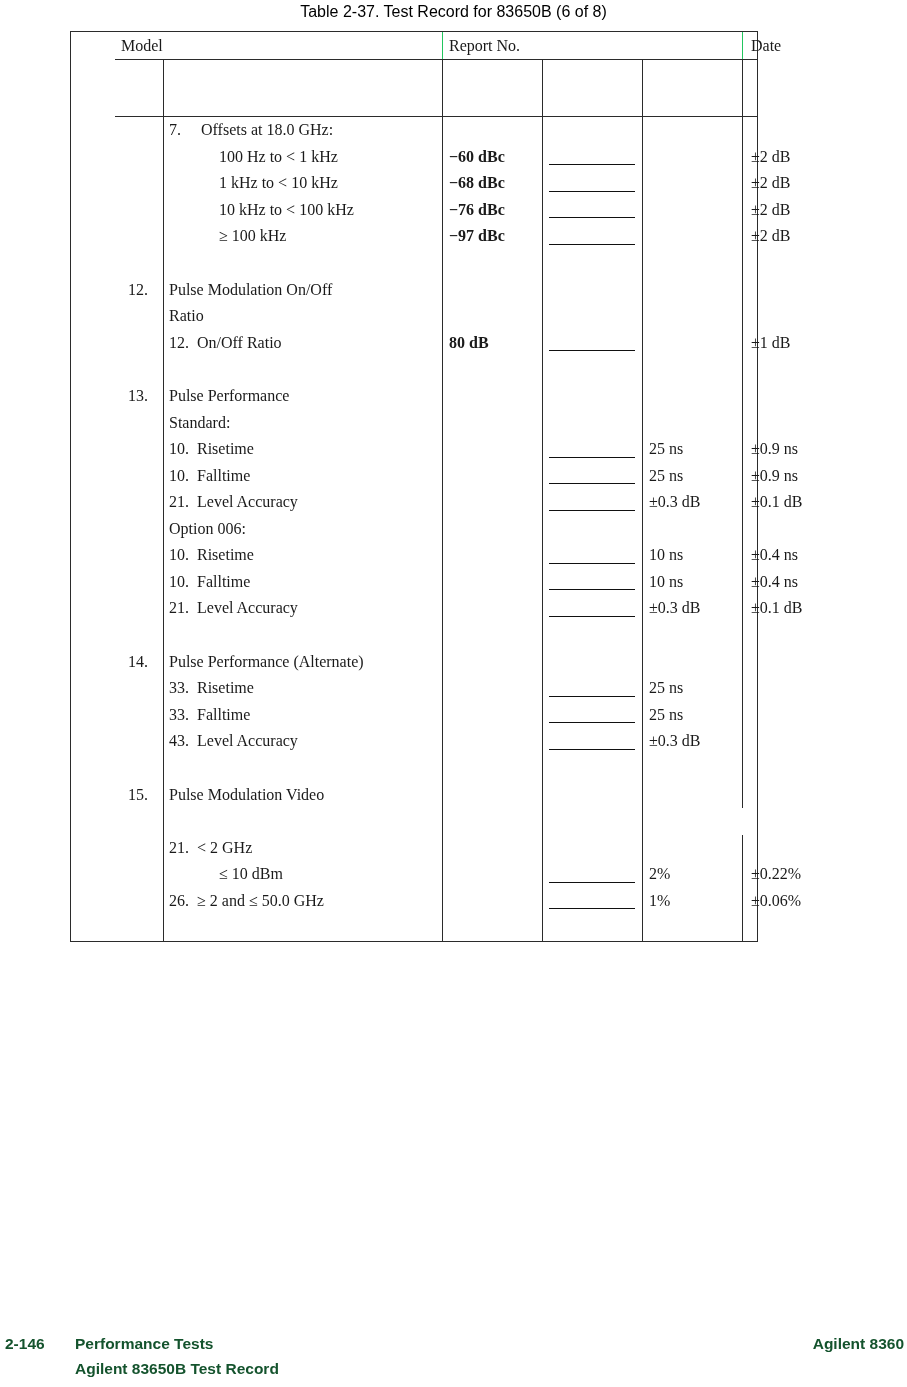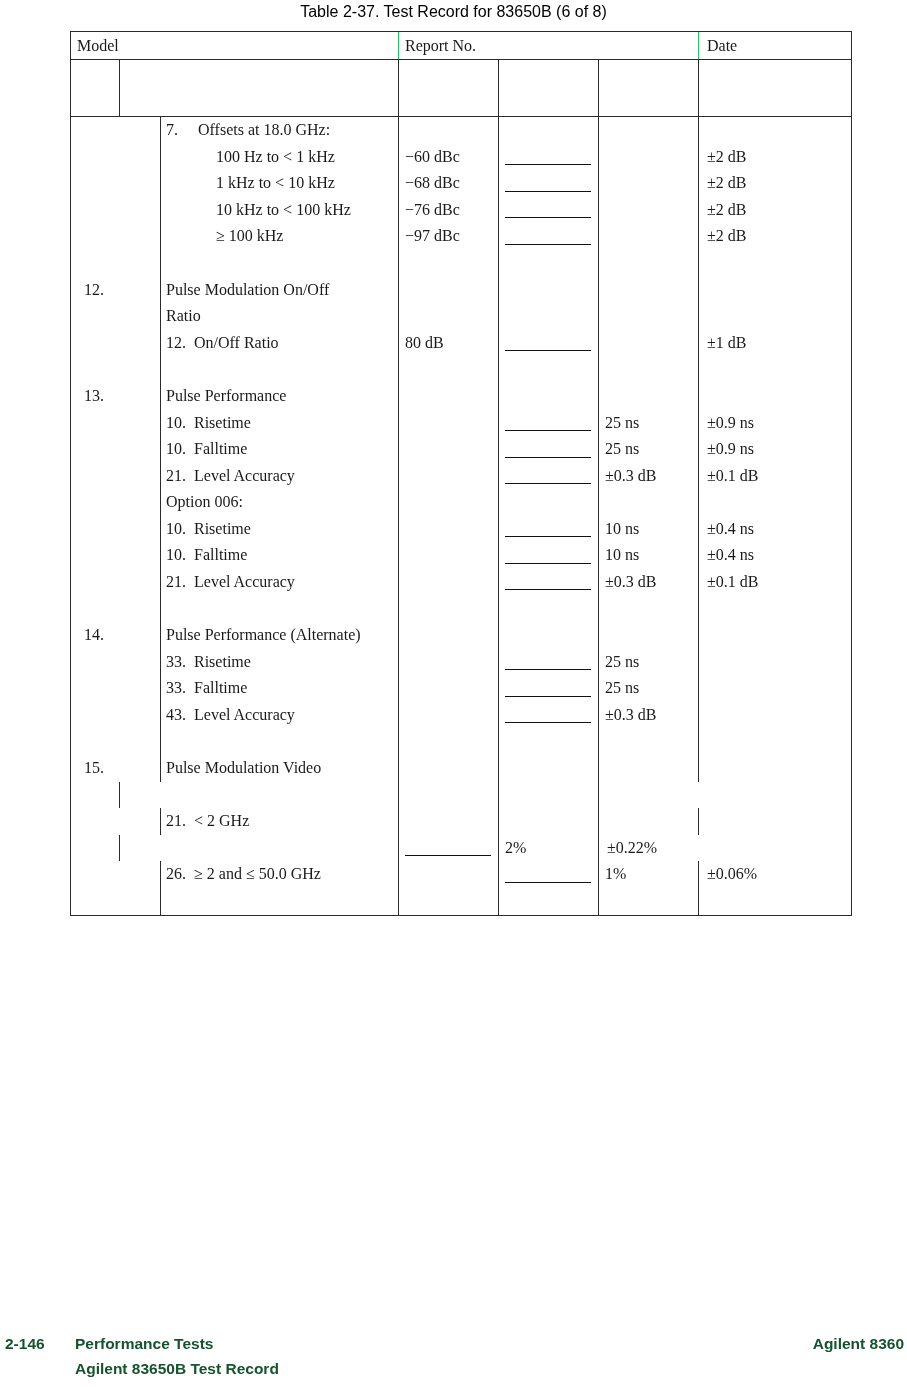--- a/index.html
+++ b/index.html
@@ -12,23 +12,24 @@
     overflow: hidden;
   }
   .page-title {
     position: absolute; top: 3px; left: 0; width: 100%;
     text-align: center;
     font-family: "Liberation Sans", sans-serif;
     font-weight: normal; font-size: 16px; color: #000;
   }
   .record-table {
     position: absolute; left: 70px; top: 31px;
-    width: 782px;
+    width: 688px;
     border: 1px solid #2b2b2b;
     background: #fff;
+    padding-left: 44px;
   }
   .meta-row {
     display: grid; grid-template-columns: 327px 300px 139px;
     height: 28px; line-height: 27px;
     border-bottom: 1px solid #2b2b2b;
     font-size: 16px; white-space: pre;
   }
   .meta-cell { padding-left: 6px; overflow: hidden; }
   .meta-cell + .meta-cell { border-left: 1px solid #22c55e; }
   .meta-cell.date { padding-left: 8px; }
@@ -46,23 +47,23 @@
   .tbody { font-size: 16px; }
   .brow {
     display: grid; grid-template-columns: 48px 279px 100px 100px 100px 139px;
     height: 26.5px; line-height: 26.5px;
     white-space: pre;
   }
   .brow.spacer { height: 27px; }
   .brow .cell { overflow: hidden; }
   .brow .cell:nth-child(n+2) { border-left: 1px solid #2b2b2b; }
   .cell.c0 { padding-left: 13px; }
-  .cell.c1 { padding-left: 5px; margin-left: 41px; }
+  .cell.c1 { padding-left: 5px; }
   .cell.c1.indent { padding-left: 55px; }
-  .cell.c2 { padding-left: 6px; }
+  .cell.c2 { padding-left: 6px; font-weight: bold; }
   .cell.c3 { position: relative; }
   .cell.c4 { padding-left: 6px; }
   .cell.c5 { padding-left: 8px; }
   .blank-line {
     position: absolute; left: 6px; width: 86px; bottom: 5px;
     border-bottom: 1px solid #111;
   }
   .footer {
     position: absolute; left: 5px; right: 3px; bottom: 6px;
     font-family: "Liberation Sans", sans-serif;
@@ -117,37 +118,38 @@
       <div class="brow"><div class="cell c0"></div><div class="cell c1 indent">100 Hz to &lt; 1 kHz</div><div class="cell c2">−60 dBc</div><div class="cell c3"><span class="blank-line"></span></div><div class="cell c4"></div><div class="cell c5">±2 dB</div></div>
       <div class="brow"><div class="cell c0"></div><div class="cell c1 indent">1 kHz to &lt; 10 kHz</div><div class="cell c2">−68 dBc</div><div class="cell c3"><span class="blank-line"></span></div><div class="cell c4"></div><div class="cell c5">±2 dB</div></div>
       <div class="brow"><div class="cell c0"></div><div class="cell c1 indent">10 kHz to &lt; 100 kHz</div><div class="cell c2">−76 dBc</div><div class="cell c3"><span class="blank-line"></span></div><div class="cell c4"></div><div class="cell c5">±2 dB</div></div>
       <div class="brow"><div class="cell c0"></div><div class="cell c1 indent">≥ 100 kHz</div><div class="cell c2">−97 dBc</div><div class="cell c3"><span class="blank-line"></span></div><div class="cell c4"></div><div class="cell c5">±2 dB</div></div>
       <div class="brow spacer"><div class="cell c0"></div><div class="cell c1"></div><div class="cell c2"></div><div class="cell c3"></div><div class="cell c4"></div><div class="cell c5"></div></div>
       <div class="brow"><div class="cell c0">12.</div><div class="cell c1">Pulse Modulation On/Off</div><div class="cell c2"></div><div class="cell c3"></div><div class="cell c4"></div><div class="cell c5"></div></div>
       <div class="brow"><div class="cell c0"></div><div class="cell c1">Ratio</div><div class="cell c2"></div><div class="cell c3"></div><div class="cell c4"></div><div class="cell c5"></div></div>
       <div class="brow"><div class="cell c0"></div><div class="cell c1">12.  On/Off Ratio</div><div class="cell c2">80 dB</div><div class="cell c3"><span class="blank-line"></span></div><div class="cell c4"></div><div class="cell c5">±1 dB</div></div>
       <div class="brow spacer"><div class="cell c0"></div><div class="cell c1"></div><div class="cell c2"></div><div class="cell c3"></div><div class="cell c4"></div><div class="cell c5"></div></div>
       <div class="brow"><div class="cell c0">13.</div><div class="cell c1">Pulse Performance</div><div class="cell c2"></div><div class="cell c3"></div><div class="cell c4"></div><div class="cell c5"></div></div>
+      <div class="brow"><div class="cell c0"></div><div class="cell c1">Standard:</div><div class="cell c2"></div><div class="cell c3"></div><div class="cell c4"></div><div class="cell c5"></div></div>
       <div class="brow"><div class="cell c0"></div><div class="cell c1">10.  Risetime</div><div class="cell c2"></div><div class="cell c3"><span class="blank-line"></span></div><div class="cell c4">25 ns</div><div class="cell c5">±0.9 ns</div></div>
       <div class="brow"><div class="cell c0"></div><div class="cell c1">10.  Falltime</div><div class="cell c2"></div><div class="cell c3"><span class="blank-line"></span></div><div class="cell c4">25 ns</div><div class="cell c5">±0.9 ns</div></div>
       <div class="brow"><div class="cell c0"></div><div class="cell c1">21.  Level Accuracy</div><div class="cell c2"></div><div class="cell c3"><span class="blank-line"></span></div><div class="cell c4">±0.3 dB</div><div class="cell c5">±0.1 dB</div></div>
       <div class="brow"><div class="cell c0"></div><div class="cell c1">Option 006:</div><div class="cell c2"></div><div class="cell c3"></div><div class="cell c4"></div><div class="cell c5"></div></div>
       <div class="brow"><div class="cell c0"></div><div class="cell c1">10.  Risetime</div><div class="cell c2"></div><div class="cell c3"><span class="blank-line"></span></div><div class="cell c4">10 ns</div><div class="cell c5">±0.4 ns</div></div>
       <div class="brow"><div class="cell c0"></div><div class="cell c1">10.  Falltime</div><div class="cell c2"></div><div class="cell c3"><span class="blank-line"></span></div><div class="cell c4">10 ns</div><div class="cell c5">±0.4 ns</div></div>
       <div class="brow"><div class="cell c0"></div><div class="cell c1">21.  Level Accuracy</div><div class="cell c2"></div><div class="cell c3"><span class="blank-line"></span></div><div class="cell c4">±0.3 dB</div><div class="cell c5">±0.1 dB</div></div>
       <div class="brow spacer"><div class="cell c0"></div><div class="cell c1"></div><div class="cell c2"></div><div class="cell c3"></div><div class="cell c4"></div><div class="cell c5"></div></div>
       <div class="brow"><div class="cell c0">14.</div><div class="cell c1">Pulse Performance (Alternate)</div><div class="cell c2"></div><div class="cell c3"></div><div class="cell c4"></div><div class="cell c5"></div></div>
       <div class="brow"><div class="cell c0"></div><div class="cell c1">33.  Risetime</div><div class="cell c2"></div><div class="cell c3"><span class="blank-line"></span></div><div class="cell c4">25 ns</div><div class="cell c5"></div></div>
       <div class="brow"><div class="cell c0"></div><div class="cell c1">33.  Falltime</div><div class="cell c2"></div><div class="cell c3"><span class="blank-line"></span></div><div class="cell c4">25 ns</div><div class="cell c5"></div></div>
       <div class="brow"><div class="cell c0"></div><div class="cell c1">43.  Level Accuracy</div><div class="cell c2"></div><div class="cell c3"><span class="blank-line"></span></div><div class="cell c4">±0.3 dB</div><div class="cell c5"></div></div>
       <div class="brow spacer"><div class="cell c0"></div><div class="cell c1"></div><div class="cell c2"></div><div class="cell c3"></div><div class="cell c4"></div><div class="cell c5"></div></div>
       <div class="brow"><div class="cell c0">15.</div><div class="cell c1">Pulse Modulation Video</div><div class="cell c2"></div><div class="cell c3"></div><div class="cell c4"></div><div class="cell c5"></div></div>
       <div class="brow"><div class="cell c0"></div><div class="cell c2"></div><div class="cell c3"></div><div class="cell c4"></div><div class="cell c5"></div></div>
       <div class="brow"><div class="cell c0"></div><div class="cell c1">21.  &lt; 2 GHz</div><div class="cell c2"></div><div class="cell c3"></div><div class="cell c4"></div><div class="cell c5"></div></div>
-      <div class="brow"><div class="cell c0"></div><div class="cell c2"></div><div class="cell c3"><span class="blank-line"></span></div><div class="cell c4">2%</div><div class="cell c5">±0.22%</div></div>
+      <div class="brow"><div class="cell c0"></div><div class="cell c1 indent">≤ 10 dBm</div><div class="cell c2"></div><div class="cell c3"><span class="blank-line"></span></div><div class="cell c4">2%</div><div class="cell c5">±0.22%</div></div>
       <div class="brow"><div class="cell c0"></div><div class="cell c1">26.  ≥ 2 and ≤ 50.0 GHz</div><div class="cell c2"></div><div class="cell c3"><span class="blank-line"></span></div><div class="cell c4">1%</div><div class="cell c5">±0.06%</div></div>
       <div class="brow spacer"><div class="cell c0"></div><div class="cell c1"></div><div class="cell c2"></div><div class="cell c3"></div><div class="cell c4"></div><div class="cell c5"></div></div>
     </div>
 
 </div>
 
 <div class="footer">
   <div class="footer-left">
     <div class="fl-num">2-146</div>
     <div class="fl-text">

